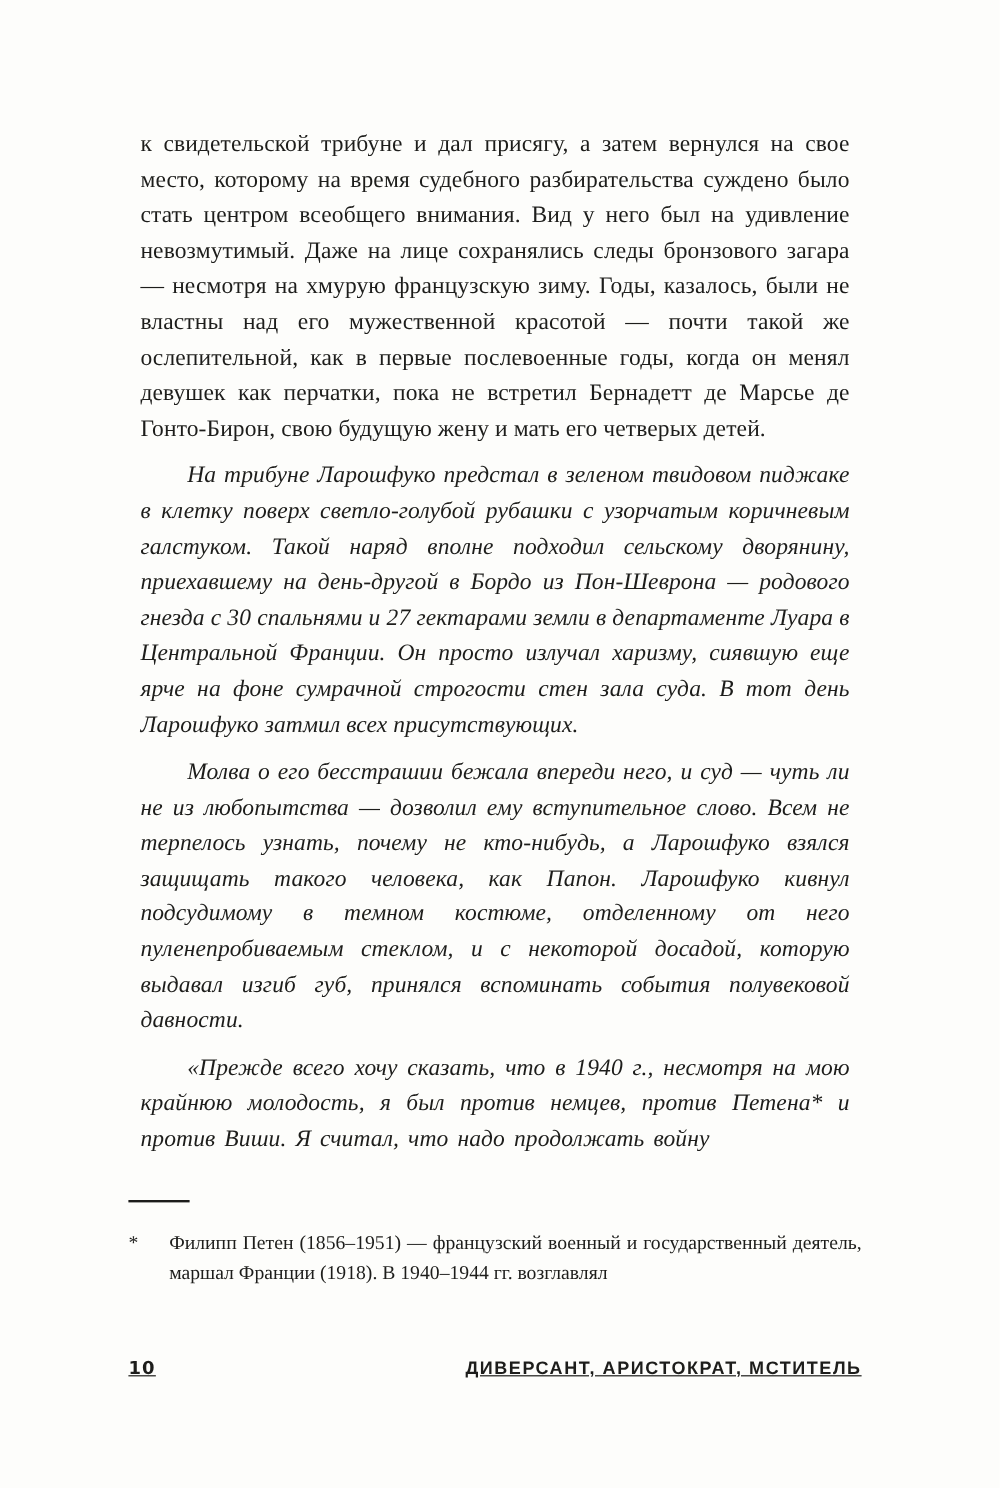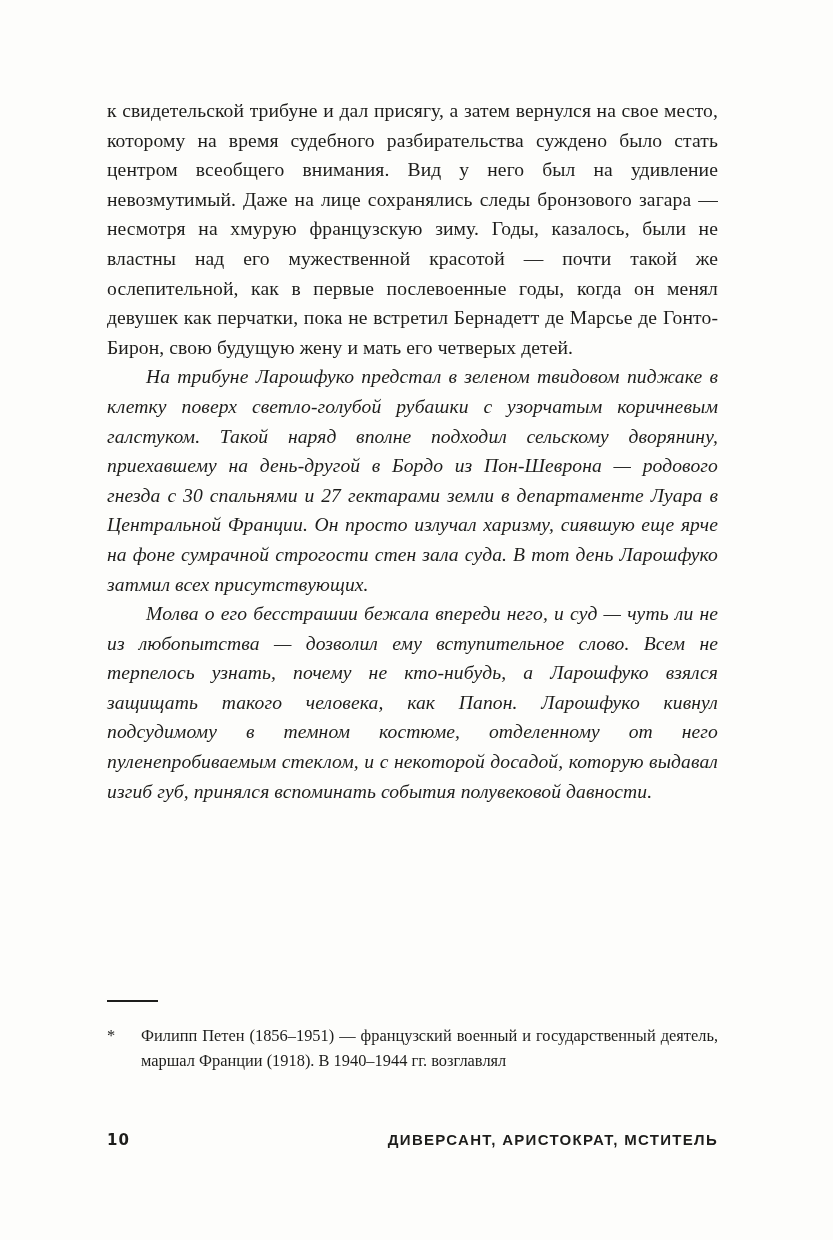--- a/index.html
+++ b/index.html
@@ -20,21 +20,21 @@
     font-family: "Liberation Serif", "DejaVu Serif", serif;
     color: #1d1d1b;
   }
   .text-block {
     position: absolute;
     left: 107px;
     top: 96px;
     width: 611px;
   }
   .body-par {
-    margin: 0;
+    margin: 10px;
     text-align: justify;
     font-size: 19.6px;
     line-height: 29.6px;
     letter-spacing: 0.1px;
     hyphens: auto;
     -webkit-hyphens: auto;
   }
   .body-par.indented {
     text-indent: 39px;
     font-style: italic;
@@ -71,20 +71,21 @@
     -webkit-hyphens: auto;
   }
   .footer {
     position: absolute;
     left: 107px;
     top: 1131px;
     width: 611px;
     display: flex;
     justify-content: space-between;
     align-items: baseline;
+    text-decoration: underline;
   }
   .page-number {
     font-family: "DejaVu Sans", "Liberation Sans", sans-serif;
     font-weight: bold;
     font-size: 15px;
     letter-spacing: 1px;
   }
   .running-title {
     font-family: "Liberation Sans", "DejaVu Sans", sans-serif;
     font-weight: bold;
@@ -95,20 +96,21 @@
 </style>
 </head>
 <body>
 
 <div class="page">
 
   <div class="text-block">
     <p class="body-par">к свидетельской трибуне и дал присягу, а затем вернулся на свое место, которому на время судебного разбирательства суждено было стать центром всеобщего внимания. Вид у него был на удивление невозмутимый. Даже на лице сохранялись следы бронзового загара — несмотря на хмурую французскую зиму. Годы, казалось, были не властны над его мужественной красотой — почти такой же ослепительной, как в первые послевоенные годы, когда он менял девушек как перчатки, пока не встретил Бернадетт де Марсье де Гонто-Бирон, свою будущую жену и мать его четверых детей.</p>
     <p class="body-par indented">На трибуне Ларошфуко предстал в зеленом твидовом пиджаке в клетку поверх светло-голубой рубашки с узорчатым коричневым галстуком. Такой наряд вполне подходил сельскому дворянину, приехавшему на день-другой в Бордо из Пон-Шеврона — родового гнезда с 30 спальнями и 27 гектарами земли в департаменте Луара в Центральной Франции. Он просто излучал харизму, сиявшую еще ярче на фоне сумрачной строгости стен зала суда. В тот день Ларошфуко затмил всех присутствующих.</p>
     <p class="body-par indented">Молва о его бесстрашии бежала впереди него, и суд — чуть ли не из любопытства — дозволил ему вступительное слово. Всем не терпелось узнать, почему не кто-нибудь, а Ларошфуко взялся защищать такого человека, как Папон. Ларошфуко кивнул подсудимому в темном костюме, отделенному от него пуленепробиваемым стеклом, и с некоторой досадой, которую выдавал изгиб губ, принялся вспоминать события полувековой давности.</p>
+    <p class="body-par indented spaced">«Прежде всего хочу сказать, что в 1940 г., несмотря на мою крайнюю молодость, я был против немцев, против Петена* и против Виши. Я считал, что надо продолжать войну</p>
   </div>
 
   <div class="footnote-block">
     <div class="footnote-rule"></div>
     <div class="footnote">
       <span class="fn-marker">*</span>
       <span class="fn-text">Филипп Петен (1856–1951) — французский военный и государственный деятель, маршал Франции (1918). В 1940–1944 гг. возглавлял</span>
     </div>
   </div>
 

